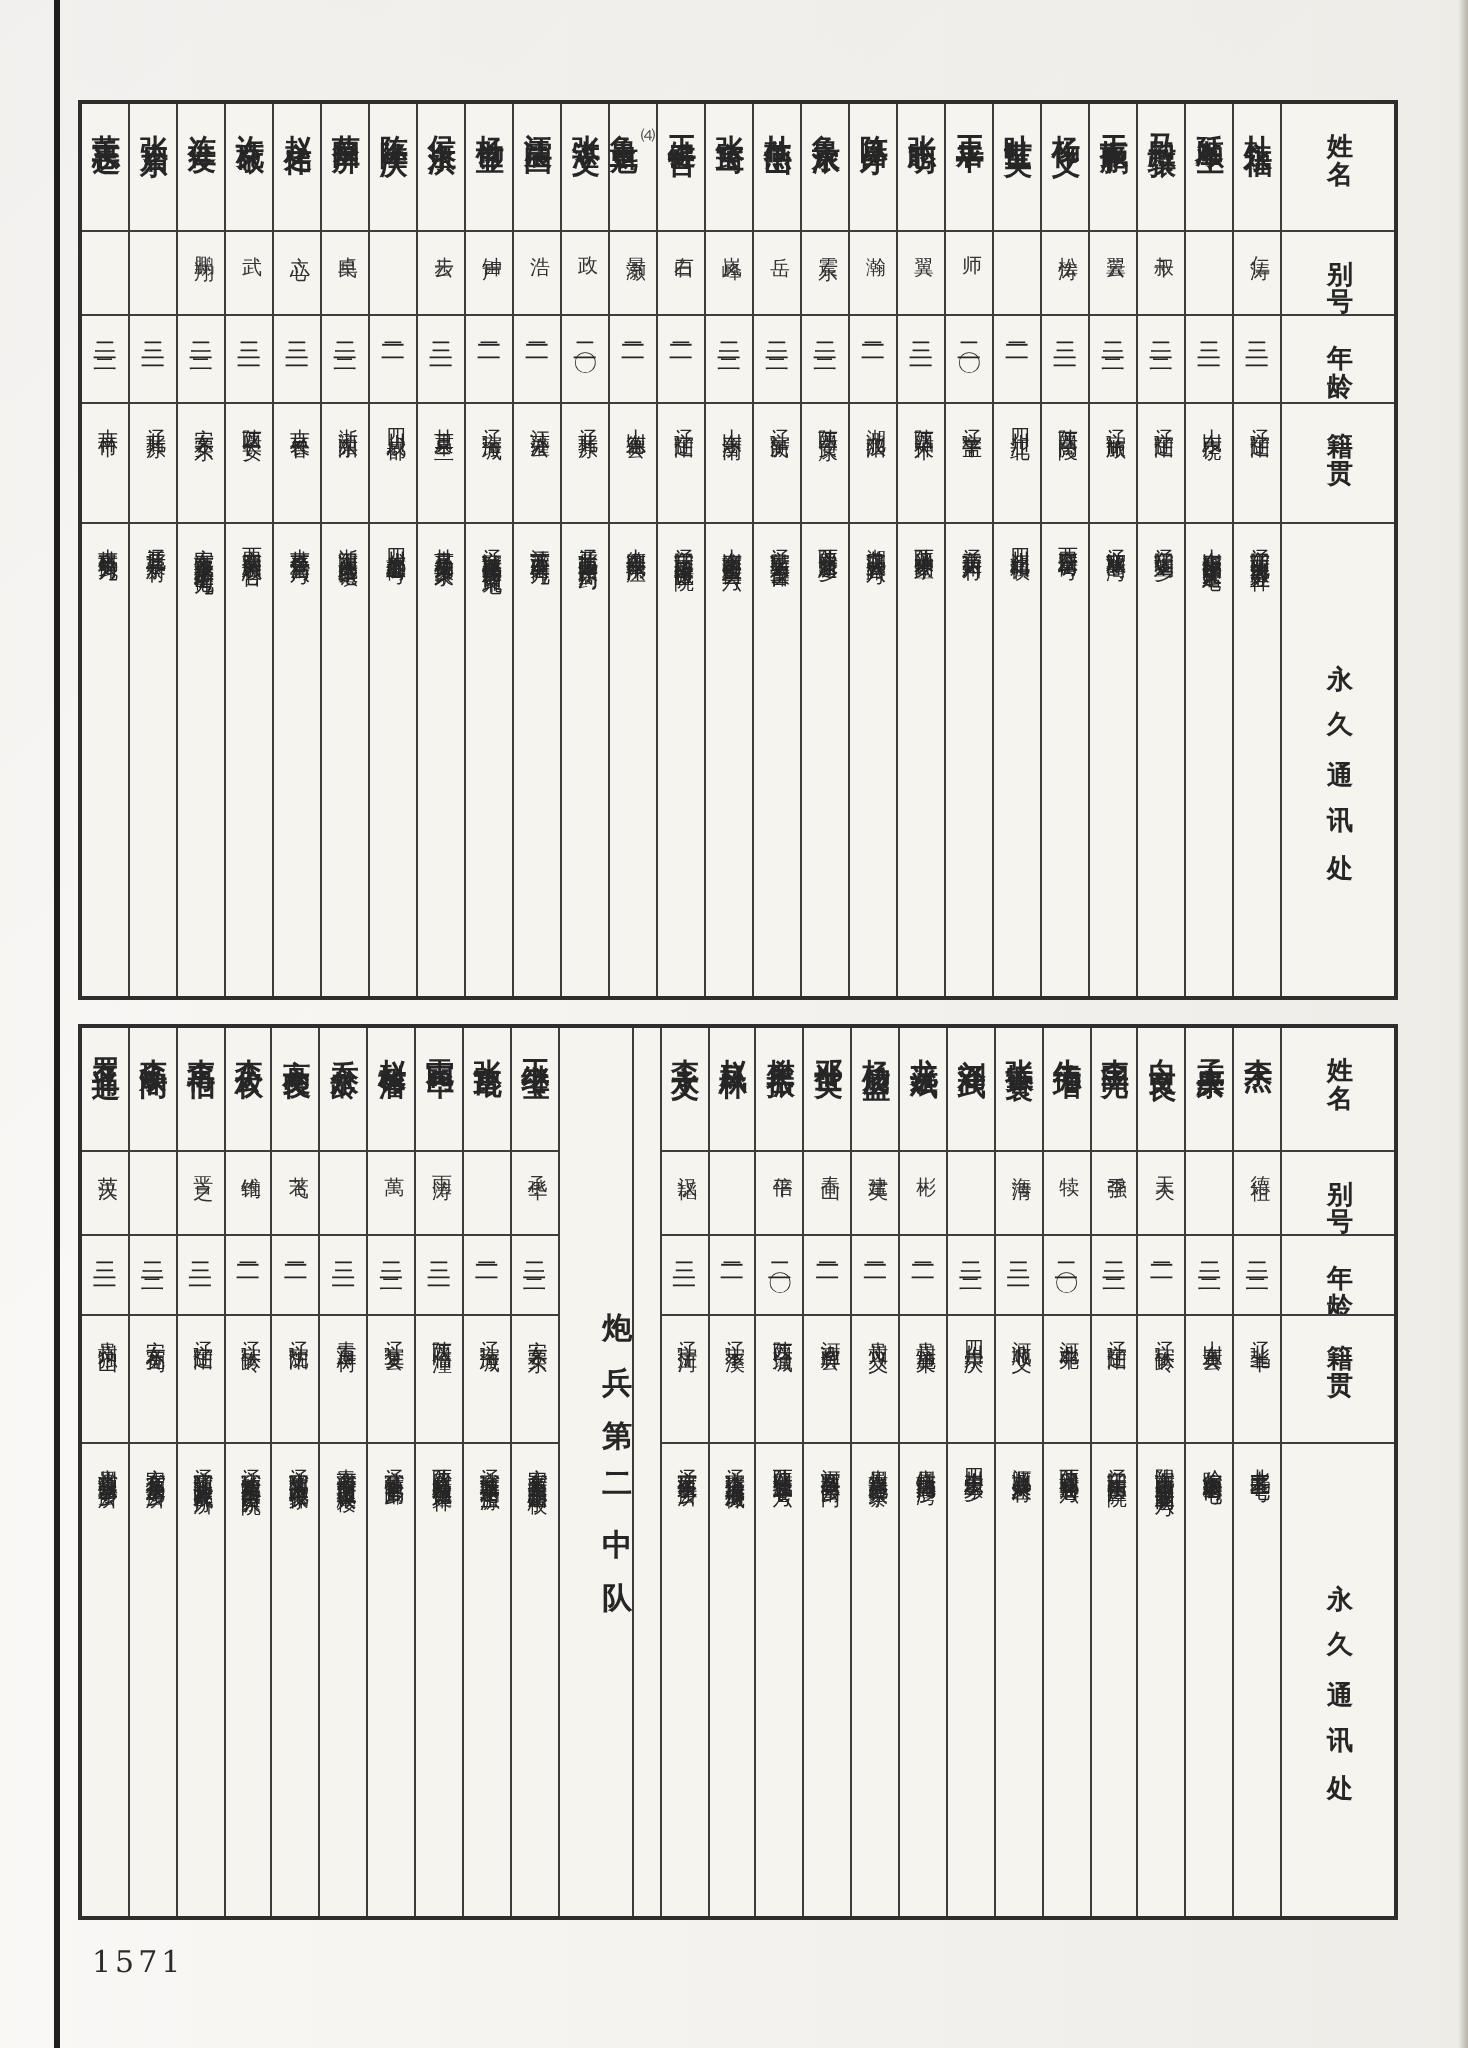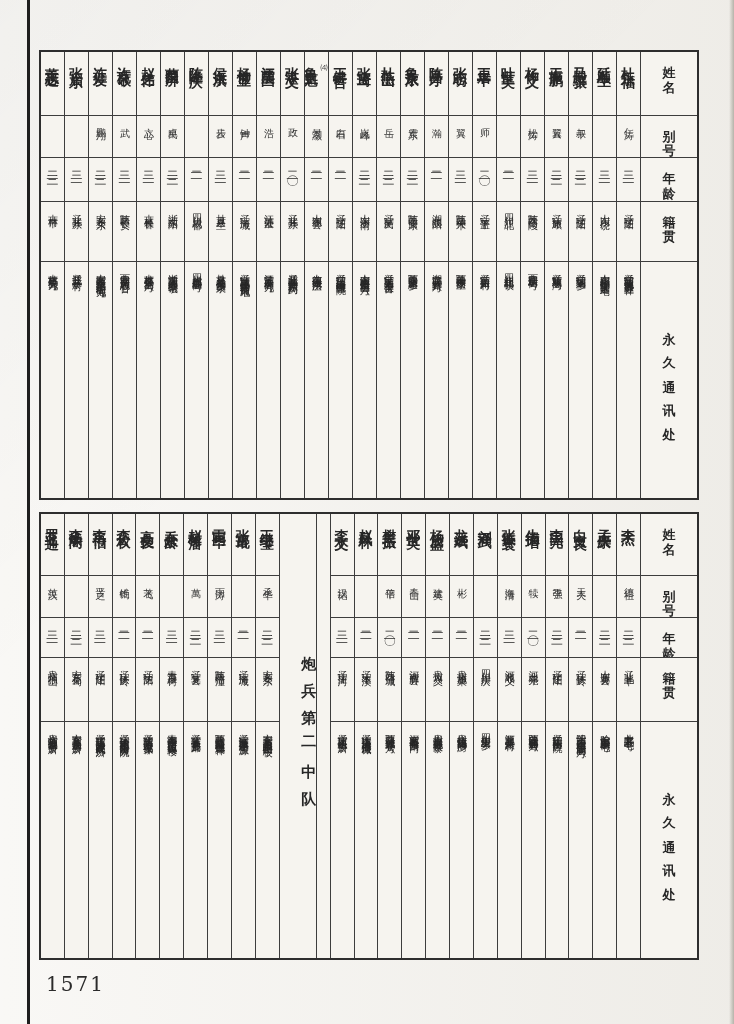--- a/index.html
+++ b/index.html
@@ -50,21 +50,21 @@
   .note { writing-mode:vertical-rl; font-size:7px; margin-top:2px; color:#444; }
 
   .htxt { font-size:13px; font-weight:bold; }
   .h-pair { letter-spacing:14px; }
   .hcell-addr { align-items:center; }
   .h-addr { letter-spacing:24px; }
 
   .section-text { font-size:15px; font-weight:bold; letter-spacing:27px; margin-top:130px; }
 
   .page-num { position:absolute; left:46px; top:972px;
-    font-family:"DejaVu Serif", serif; font-size:20px; letter-spacing:2px; color:#2b2b2b; }
+    font-family:"DejaVu Serif", serif; font-size:15px; letter-spacing:2px; color:#2b2b2b; }
 </style>
 </head>
 <body>
 
 <div class="page">
   <div class="left-rule"></div>
   <div class="right-edge"></div>
 
   <div class="rtable t-top" id="table-top">
     <div class="col header-col">

